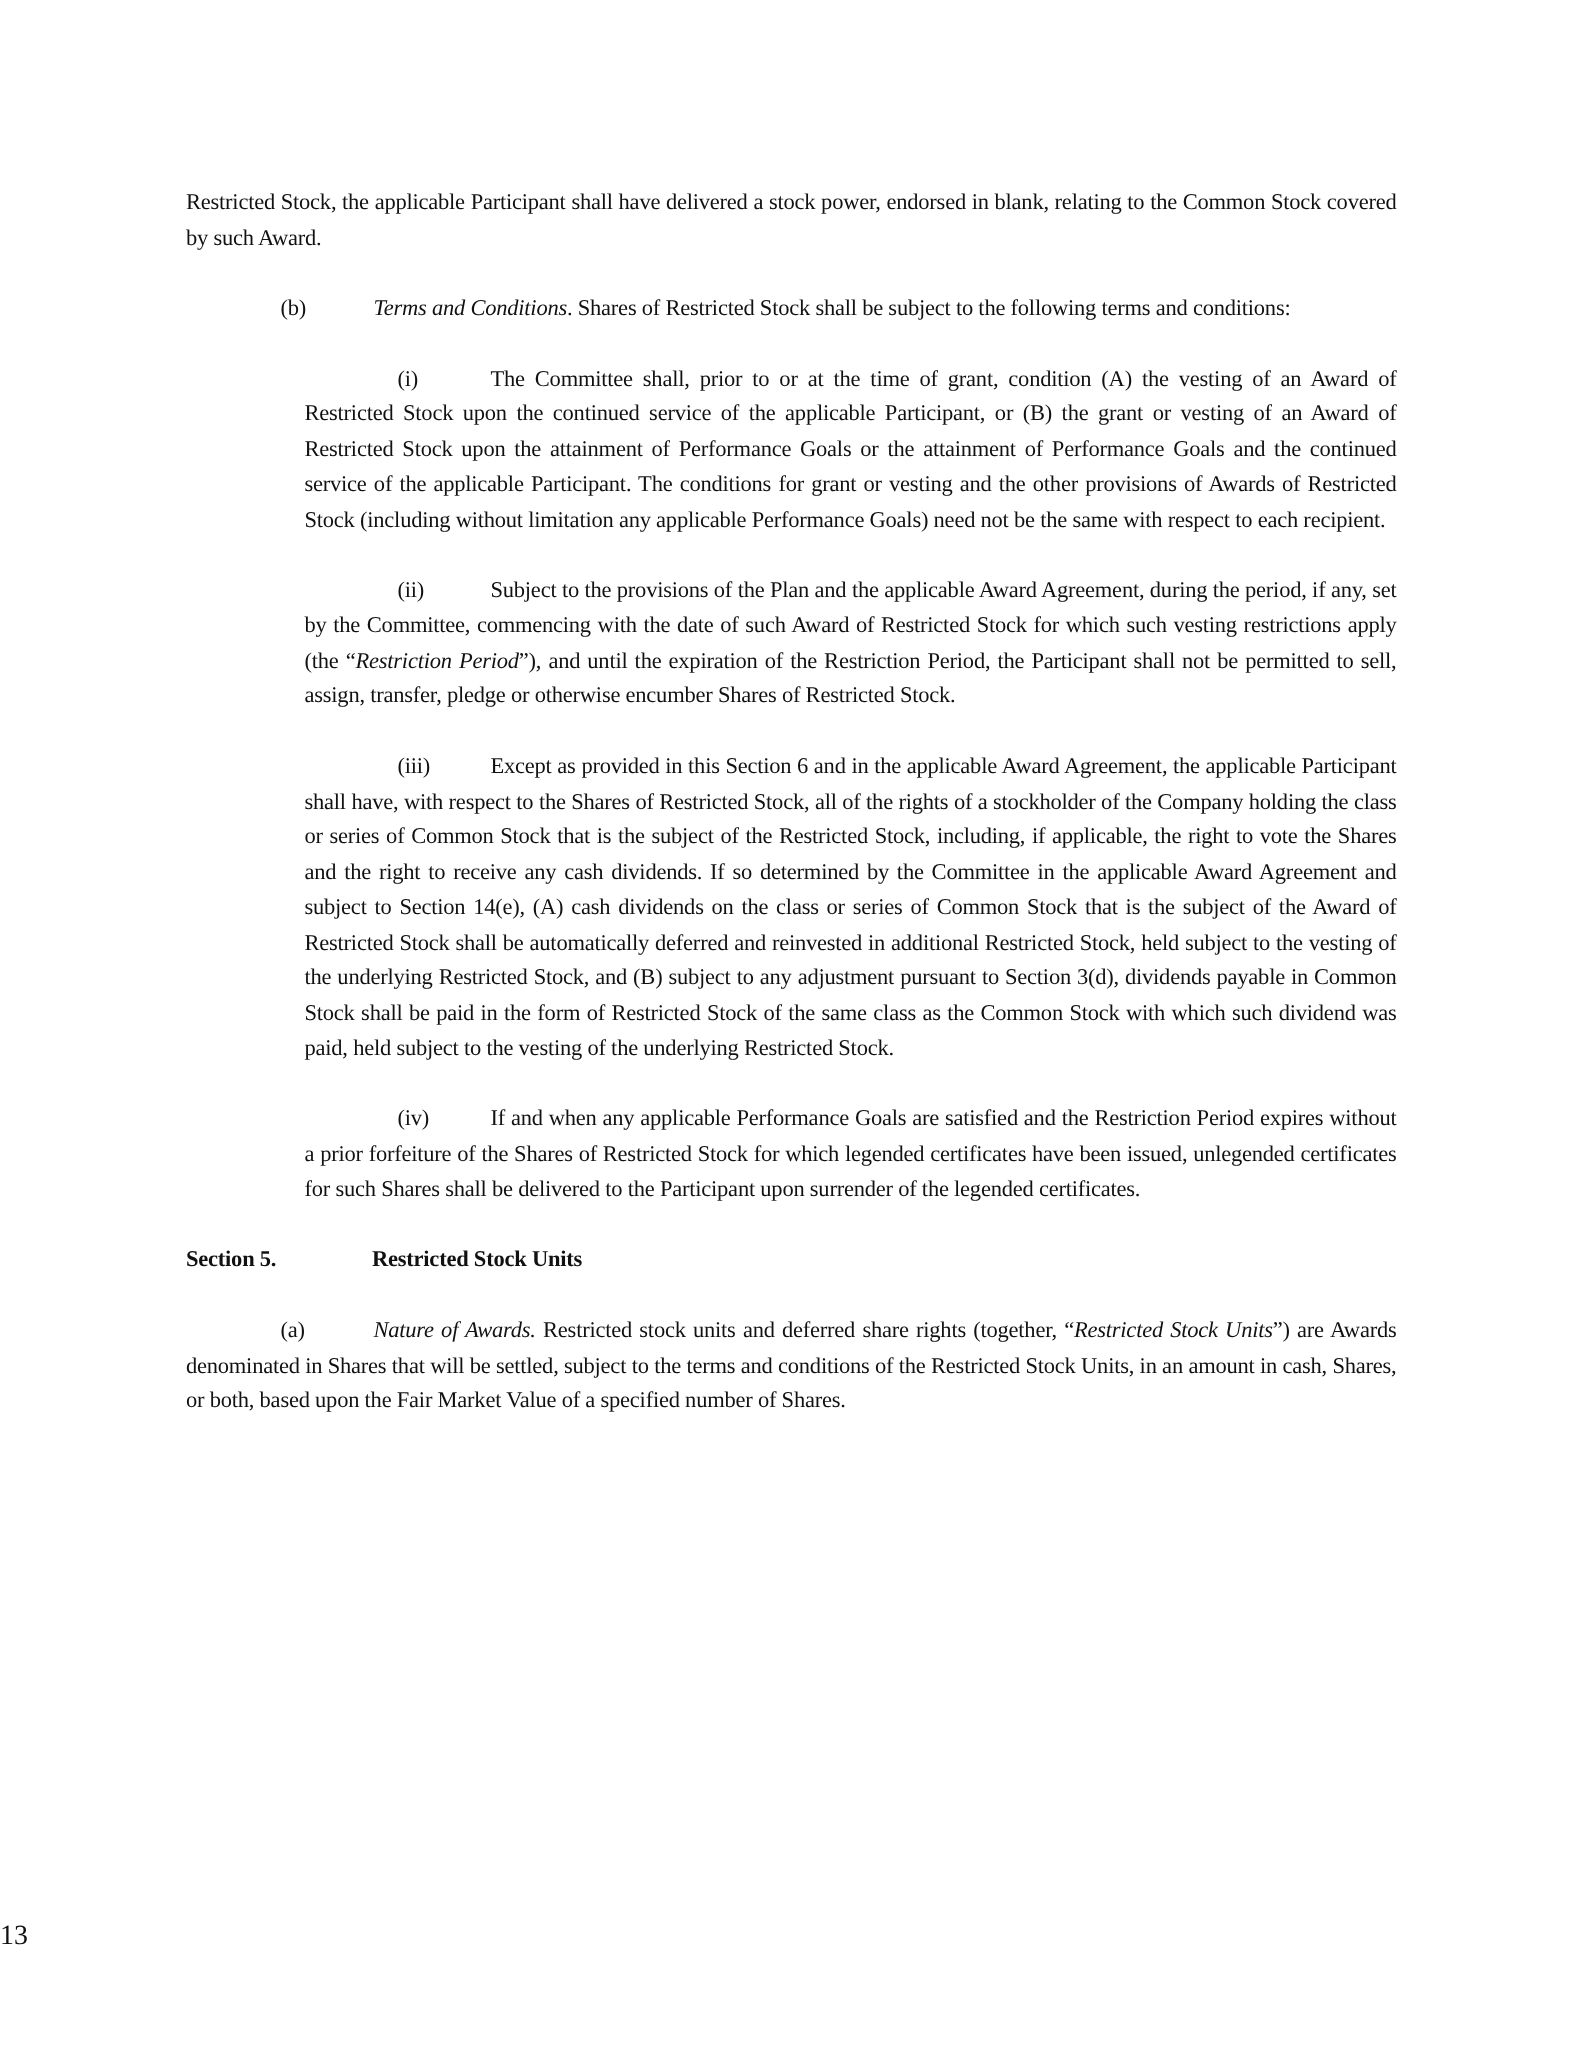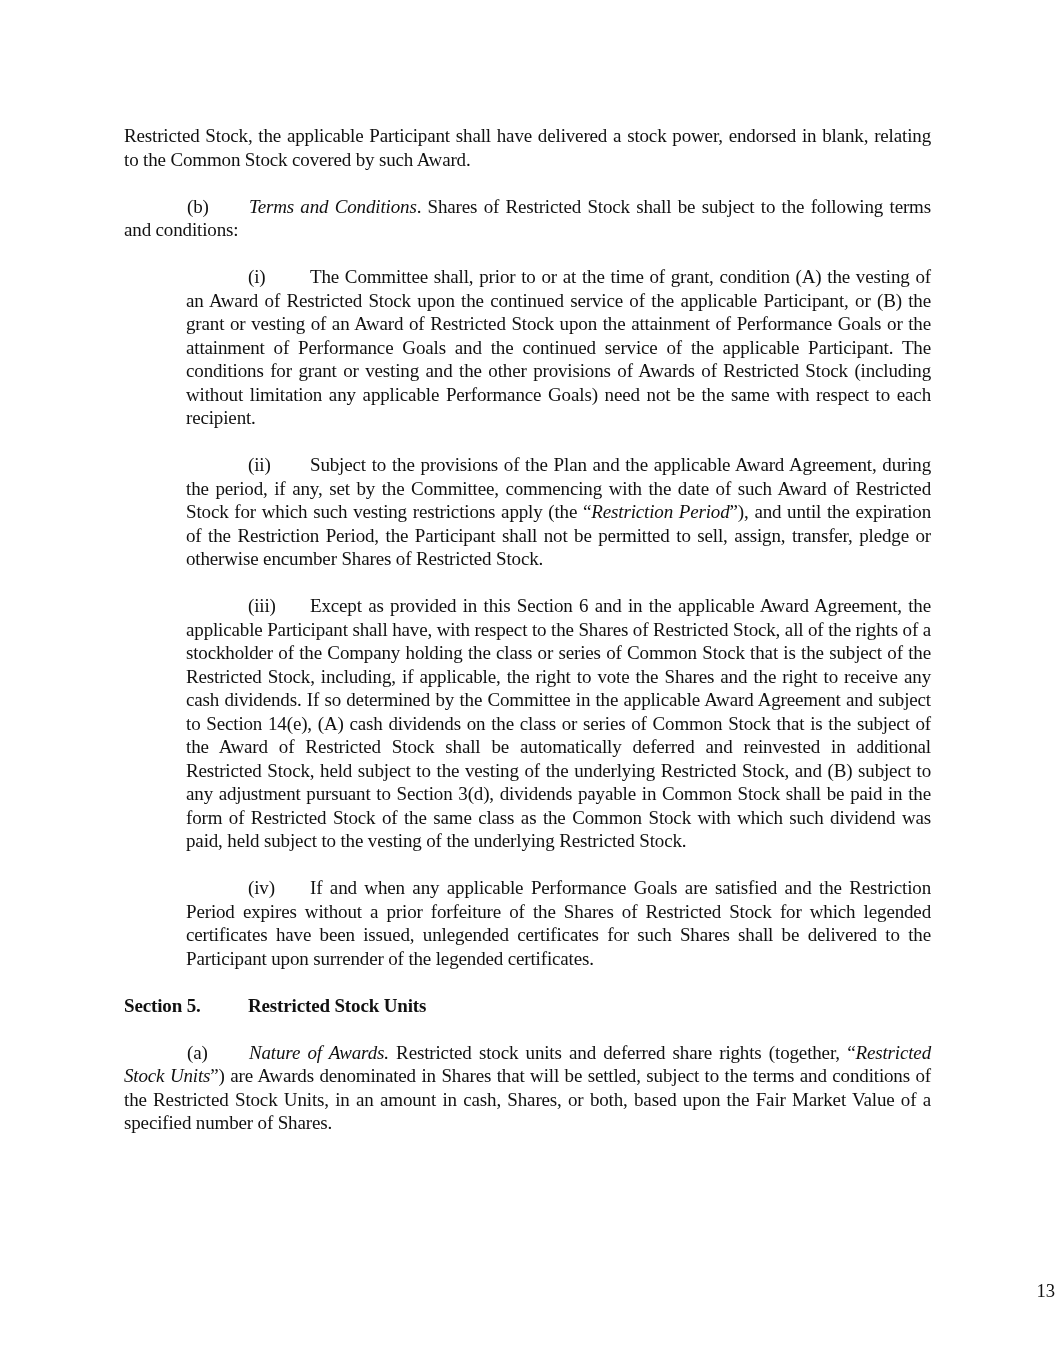--- a/index.html
+++ b/index.html
@@ -1,31 +1,31 @@
 <!DOCTYPE html>
 <html><head>
 <meta charset="utf-8">
 <style>
   html, body { margin: 0; padding: 0; background: #ffffff; }
   body { width: 1055px; height: 1365px; position: relative; overflow: hidden; }
   .page {
     position: absolute; left: 124px; top: 124px; width: 807px;
-    font-family: "Liberation Serif", serif; font-size: 19px; line-height: 23.5px;
+    font-family: "Liberation Serif", serif; font-size: 15px; line-height: 23.5px;
     color: #111111; letter-spacing: -0.15px;
   }
   p { margin: 0; text-align: justify; }
   .gap { margin-top: 23.5px; }
   .ind1 { text-indent: 63px; }
-  .sub { margin-left: 62px; text-indent: 62px; }
+  .sub { margin-left: 79px; text-indent: 62px; }
   .lbl { display: inline-block; width: 62px; text-indent: 0; }
   .lbl-b { display: inline-block; width: 124px; font-weight: bold; }
   .heading { font-weight: bold; }
   em { font-style: italic; }
   .pagenum {
-    position: absolute; left: 0; right: 0; top: 1280px; text-align: right;
+    position: absolute; left: 0; right: 0; top: 1280px; text-align: left;
     font-family: "Liberation Serif", serif; font-size: 18.6px; color: #111111;
   }
 </style>
 </head>
 <body>
 
 <div class="page">
   <p>Restricted Stock, the applicable Participant shall have delivered a stock power, endorsed in blank, relating to the Common Stock covered by such Award.</p>
 
   <p class="gap ind1"><span class="lbl">(b)</span><em>Terms and Conditions</em><span>. Shares of Restricted Stock shall be subject to the following terms and conditions:</span></p>

